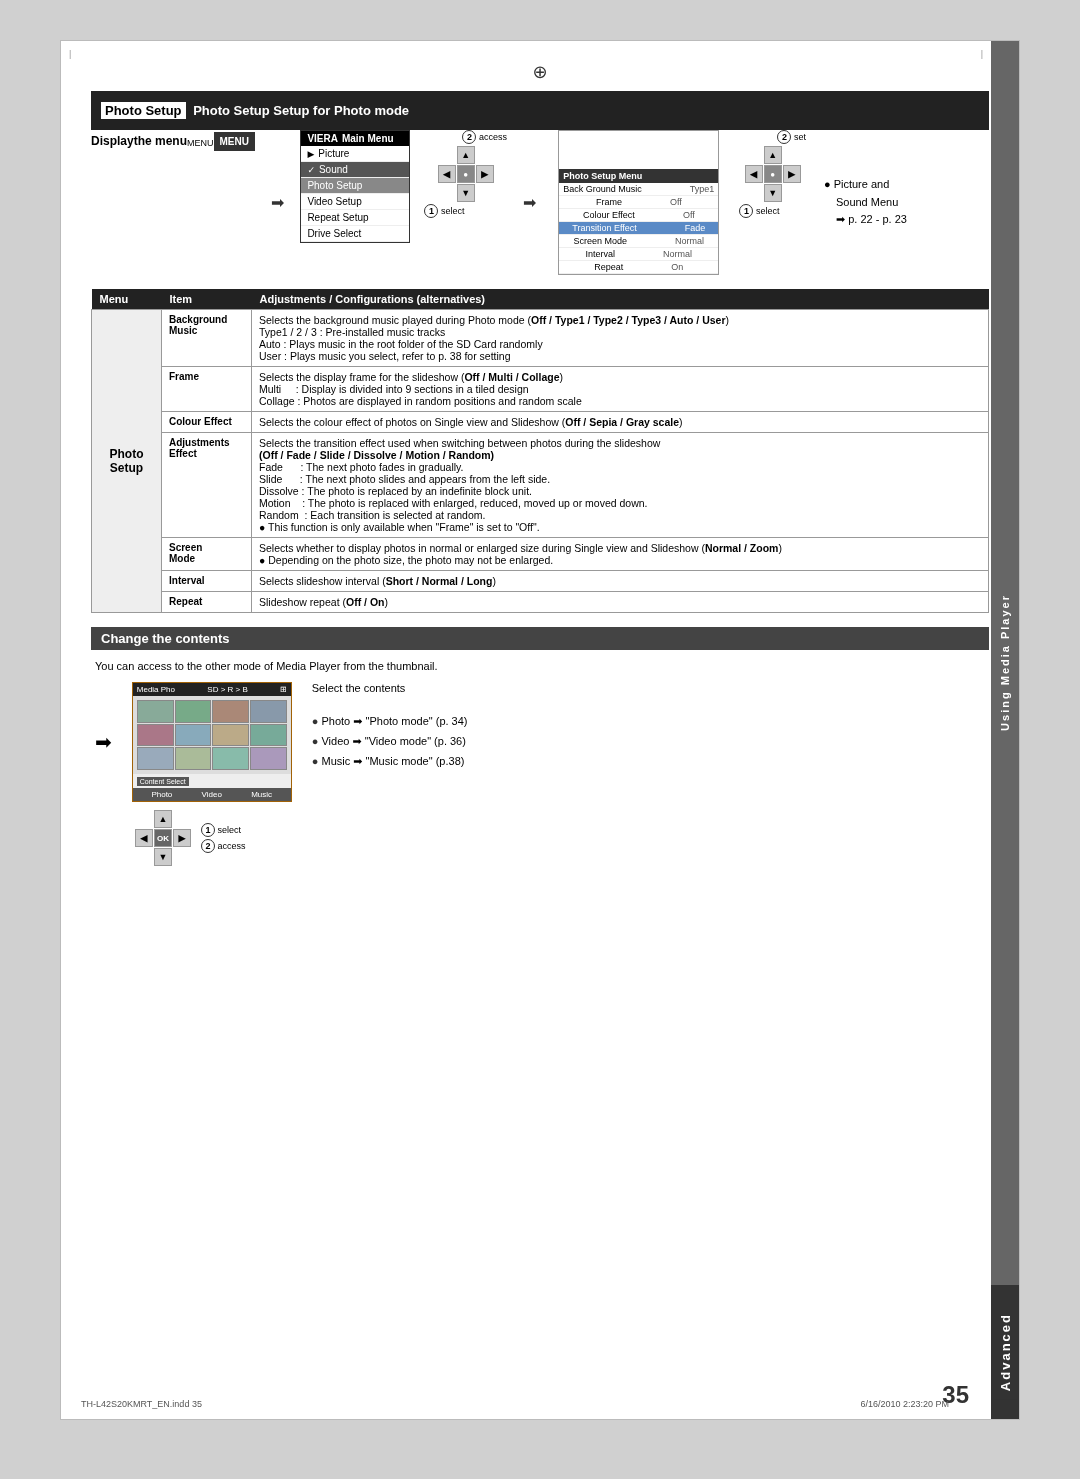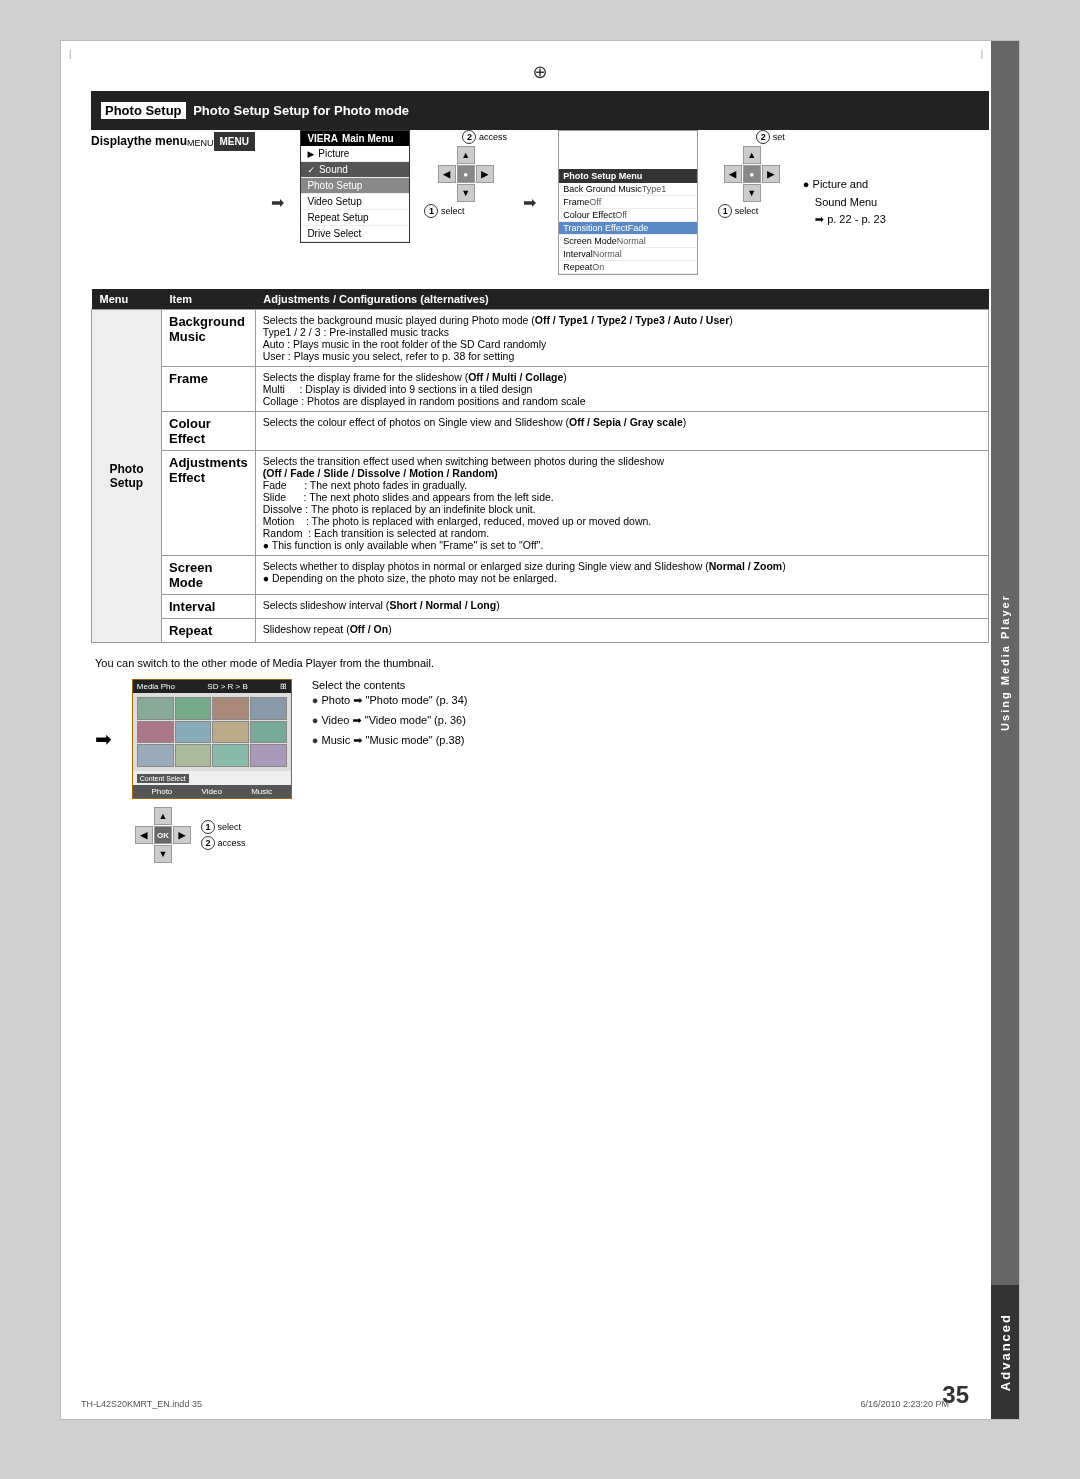--- a/index.html
+++ b/index.html
@@ -119,24 +119,25 @@
     .ps-title {
       background: #333;
       color: #fff;
       padding: 2px 4px;
       font-size: 9px;
       font-weight: bold;
       margin-top: 38px;
     }
     .ps-row {
       display: flex;
-      justify-content: flex-start;
+      justify-content: center;
       padding: 1px 4px;
       border-bottom: 1px solid #eee;
       font-size: 9px;
+      gap: 48px;
     }
     .ps-row.active {
       background: #5a8ac6;
       color: #fff;
     }
     .ps-row .ps-val {
       color: #555;
     }
     .ps-row.active .ps-val {
       color: #fff;
@@ -172,21 +173,21 @@
       font-weight: bold;
       font-size: 11px;
       text-align: center;
       vertical-align: middle;
       width: 70px;
     }
     .main-table .item-col {
       width: 90px;
       font-weight: bold;
       vertical-align: top;
-      font-size: 13px;
+      font-size: 10px;
       margin-left: 8px;
     }
     
     .change-section-header {
       background: #444;
       color: #fff;
       font-size: 13px;
       font-weight: bold;
       padding: 4px 10px;
       margin-bottom: 10px;
@@ -560,23 +561,24 @@
 
       <tr>
         <td class="item-col"><strong>Repeat</strong></td>
         <td>
           Slideshow repeat (<strong>Off / On</strong>)
         </td>
       </tr>
     </tbody>
   </table>
 
+  <div class="change-section-header">Change the contents</div>
 
   <div class="change-contents-body">
-    <div>You can switch to the other mode of Media Player from the thumbnail.</div>
+    <div>You can access to the other mode of Media Player from the thumbnail.</div>
 
     <div class="change-row">
 
 
       <div style="align-self:center;font-size:20px;">➡</div>
 
       <div class="thumbnail-box">
         <div style="background:#222;color:#fff;font-size:8px;padding:2px 4px;width:100%;display:flex;justify-content:space-between;">
           <span>Media Pho</span>
           <span>SD &gt; R &gt; B</span>
@@ -600,21 +602,21 @@
           <div style="background:#555;color:#fff;font-size:7px;padding:1px 3px;display:inline-block;">Content Select</div>
         </div>
         <div class="thumb-bar">
           <span>Photo</span>
           <span>Video</span>
           <span>Music</span>
         </div>
       </div>
 
       <div style="flex:1;">
-        <div style="margin-bottom:0;">Select the contents</div>
+        <div style="margin-bottom:18px;">Select the contents</div>
         <div class="bullets-list">
           <div class="bitem">Photo ➡ "Photo mode" (p. 34)</div>
           <div class="bitem">Video ➡ "Video mode" (p. 36)</div>
           <div class="bitem">Music ➡ "Music mode" (p.38)</div>
         </div>
       </div>
     </div>
 
     <div class="bottom-dpad-area">
       <div class="dpad">

